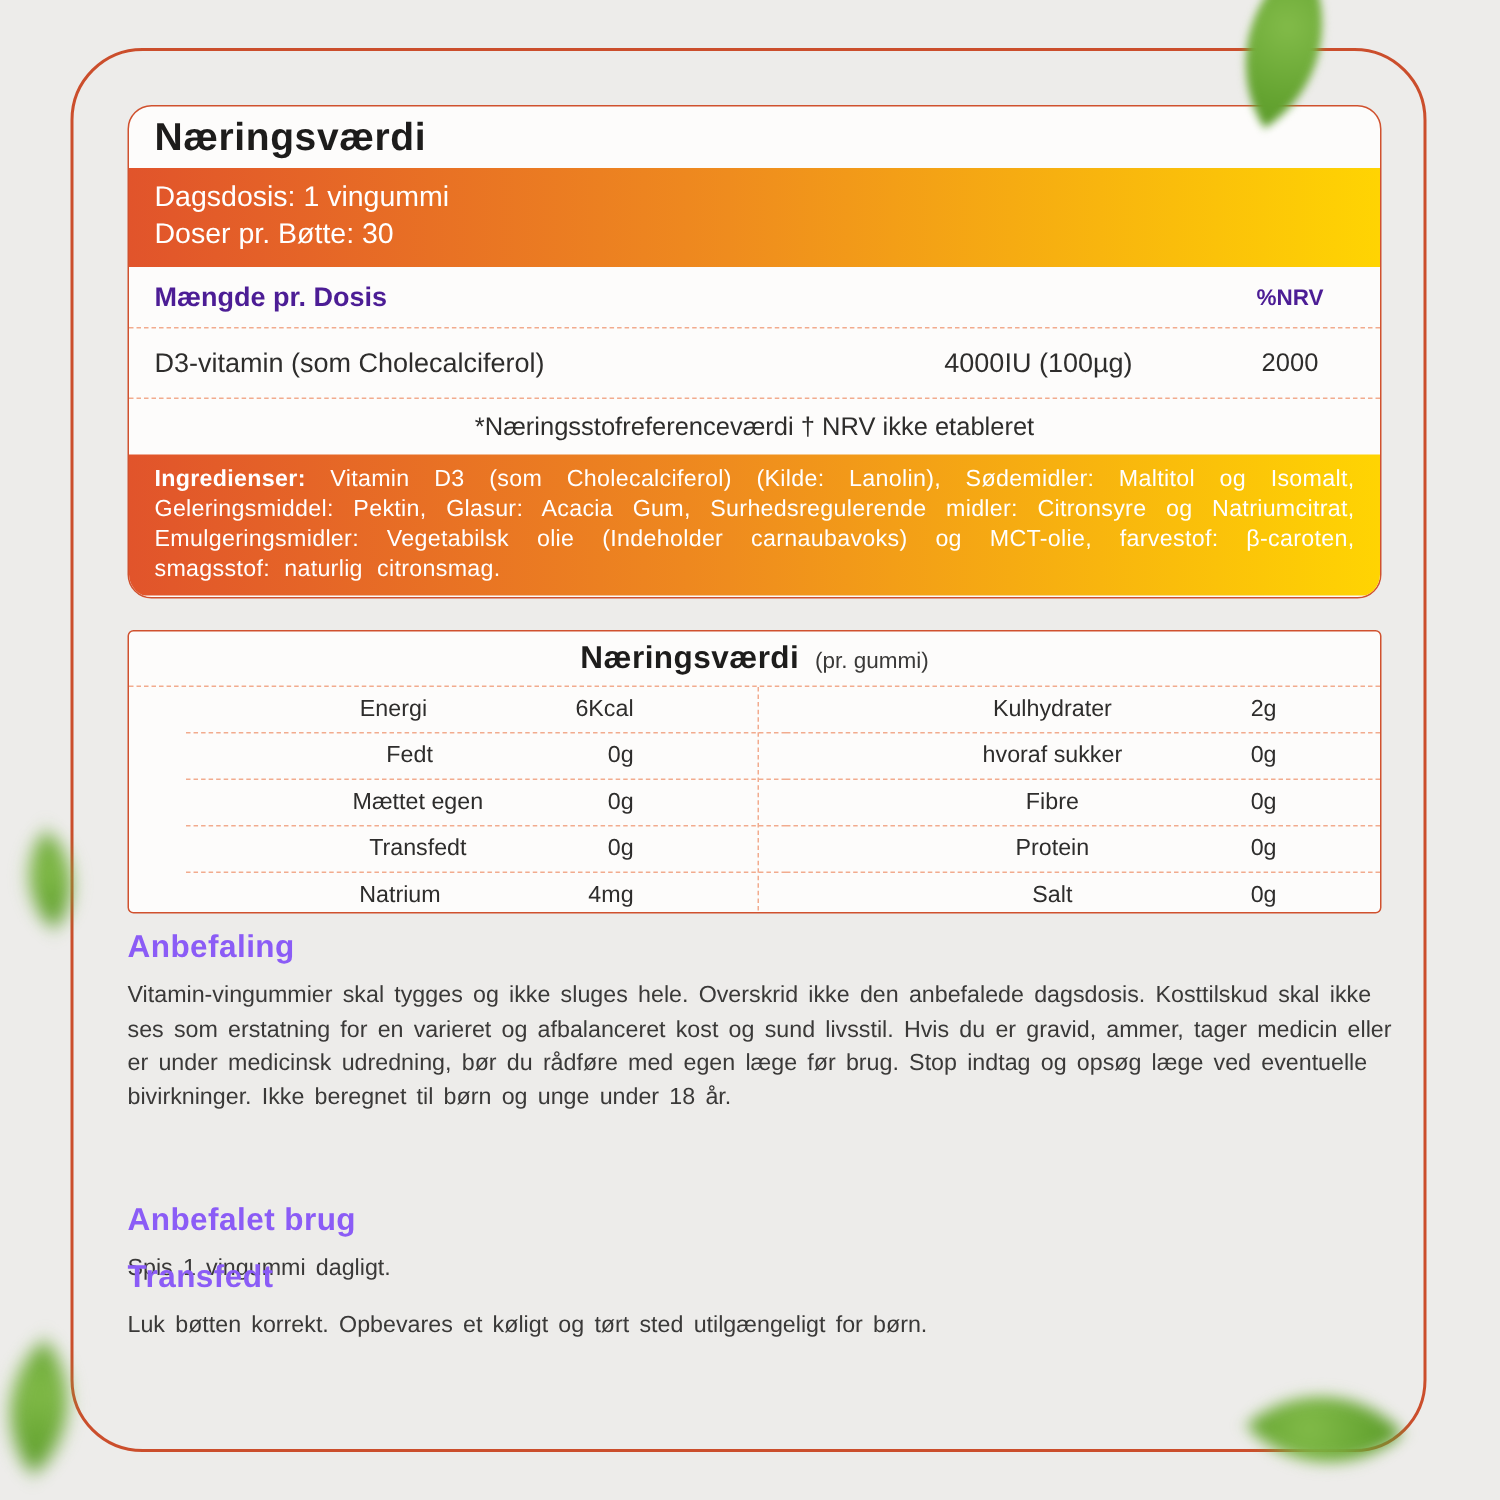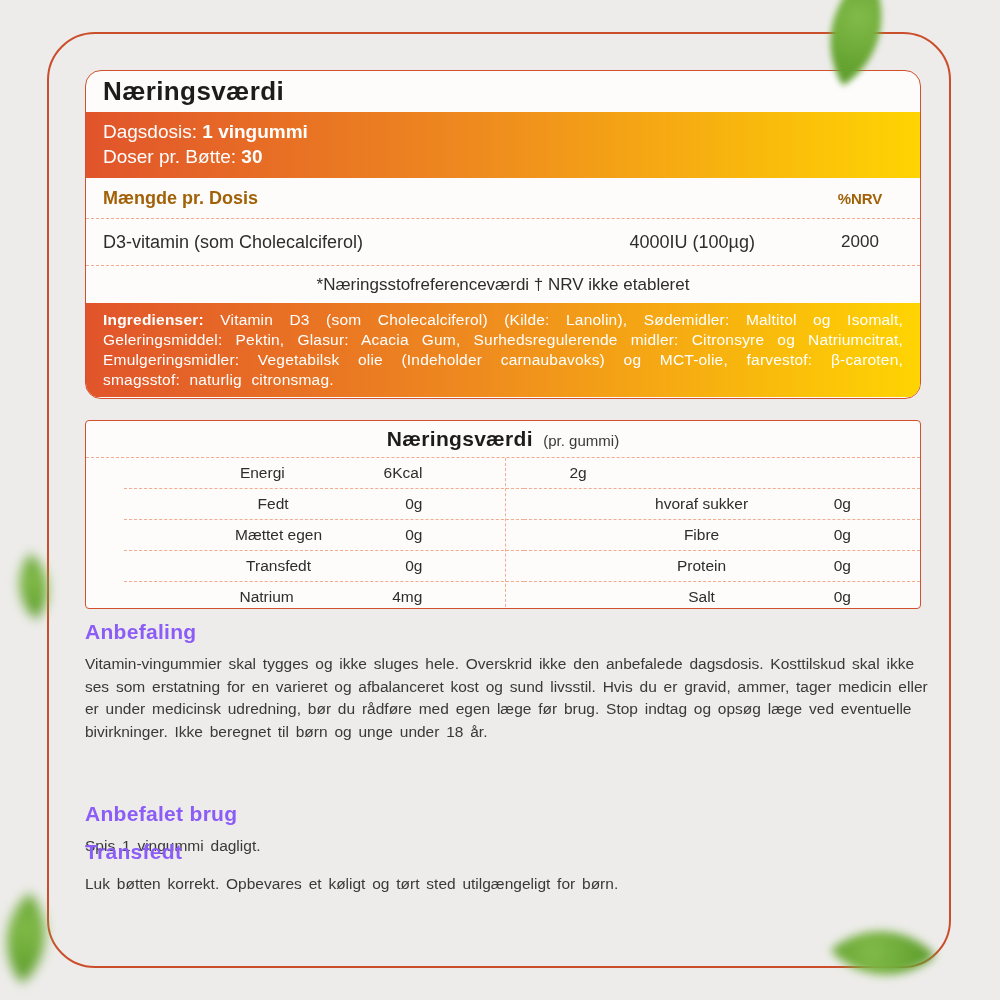--- a/index.html
+++ b/index.html
@@ -18,22 +18,22 @@
     position:absolute; background:#fdfcfb;
     border:1.5px solid #d0512e; overflow:hidden;
   }
   .p1 { left:85px; top:70px; width:836px; height:329px; border-radius:16px; }
   .p1-title {
     height:41px; display:flex; align-items:center; padding:0 17px;
     font-size:26px; font-weight:bold; letter-spacing:.4px; color:#1d1c1b;
   }
   .grad { background:linear-gradient(90deg,#e1542b 0%,#ef8c1e 48%,#ffd402 100%); color:#fff; }
   .dose-bar { padding:7px 17px 9px; font-size:19px; line-height:25px; }
-  .dose-bar .b { font-weight:bold;margin-top:48px; }
-  .amt-head { display:flex; align-items:center; height:40px; padding:0 17px; font-weight:bold; color:#a16207; }
+  .dose-bar .b { font-weight:normal;margin-top:48px; }
+  .amt-head { display:flex; align-items:center; height:40px; padding:0 17px; font-weight:bold; color:#4c1d95; }
   .amt-head .lbl { flex:1; font-size:18px; }
   .nrv-col { width:86px; text-align:center; }
   .amt-head .nrv-col { font-size:15px; }
   .dash { border-top:1.5px dashed #f2ab8e; }
   .amt-row { display:flex; align-items:center; height:46px; padding:0 17px; font-size:18px; }
   .amt-row .nm { flex:1; }
   .amt-row .amt { margin-right:62px; }
   .amt-row .nrv-col { font-size:17px; }
   .footnote { height:37px; display:flex; align-items:center; justify-content:center; font-size:17px; }
   .ingredients {
@@ -148,20 +148,21 @@
             <span class="val">0g</span>
           </div>
           <div class="dash"></div>
           <div class="n-row">
             <span class="lbl">Natrium</span>
             <span class="val">4mg</span>
           </div>
         </div>
         <div class="col right">
           <div class="n-row">
+            <span class="lbl">Kulhydrater</span>
             <span class="val">2g</span>
           </div>
           <div class="dash"></div>
           <div class="n-row">
             <span class="lbl">hvoraf sukker</span>
             <span class="val">0g</span>
           </div>
           <div class="dash"></div>
           <div class="n-row">
             <span class="lbl">Fibre</span>

